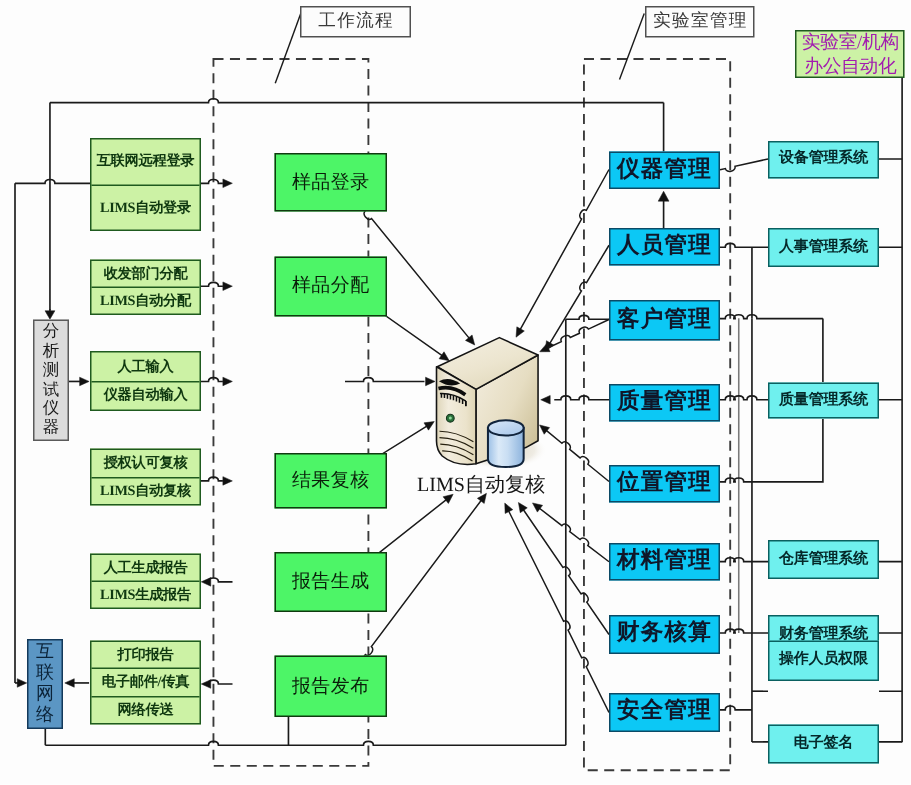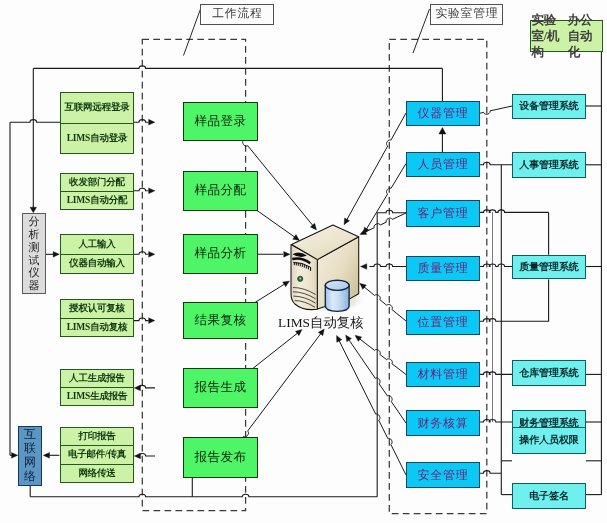--- a/index.html
+++ b/index.html
@@ -9,27 +9,27 @@
   svg.layer{position:absolute;left:0;top:0;width:607px;height:523px;}
   svg.server{position:absolute;}
   .bx{position:absolute;box-sizing:border-box;display:flex;align-items:center;justify-content:center;
       text-align:center;line-height:1.05;white-space:nowrap;}
   .ig{position:absolute;box-sizing:border-box;border:1.1px solid #1f5a1f;background:#ccf2a5;
       display:flex;flex-direction:column;}
   .ig > div{flex:1;display:flex;align-items:center;justify-content:center;font-size:9.5px;
       color:#0f3810;letter-spacing:-0.2px;white-space:nowrap;font-weight:600;}
   .ig > div + div{border-top:1.1px solid #1f5a1f;}
   .wf{border:1.35px solid #0f3a0f;background:#4df567;font-size:12.6px;color:#0a1f0a;letter-spacing:0.35px;margin-left:28px;}
-  .mod{border:1.25px solid #0b4a66;background:#0cc8f5;font-size:12px;color:#701a75;letter-spacing:0.8px;font-weight:400;}
+  .mod{border:1.25px solid #0b4a66;background:#0cc8f5;font-size:15px;color:#0f172a;letter-spacing:0.8px;font-weight:700;}
   .off{border:1.2px solid #0a6060;background:#6ff0ee;font-size:10px;color:#05292a;letter-spacing:-0.1px;font-weight:600;}
   .leg{position:absolute;box-sizing:border-box;border:1.3px solid #505050;background:#fcfcfc;
        font-size:11.8px;color:#3a3a3a;display:flex;align-items:center;justify-content:center;
        letter-spacing:0.8px;text-indent:0.8px;}
   .legg{position:absolute;box-sizing:border-box;border:1.4px solid #1f5a1f;background:#ccf2a5;
-        font-size:12.5px;color:#404040;font-weight:bold;display:flex;
+        font-size:12.5px;color:#a21caf;font-weight:normal;display:flex;flex-direction:column;
         align-items:center;justify-content:center;line-height:1.28;letter-spacing:-0.2px;}
   .vtx{position:absolute;box-sizing:border-box;display:flex;flex-direction:column;
        align-items:center;justify-content:center;}
   .vtx > span{display:block;line-height:1.16;}
   .dev{border:1.2px solid #5a5a5a;background:#dcdcdc;font-size:11px;color:#1a1a1a;}
   .net{border:1.3px solid #14395a;background:#5b96c4;font-size:12px;color:#0b2338;}
   .ctr{position:absolute;font-size:13.4px;color:#151515;white-space:nowrap;letter-spacing:0px;}
 </style>
 </head>
 <body>
@@ -238,21 +238,20 @@
       <div>人工生成报告</div>
       <div>LIMS生成报告</div>
     </div>
   <div class="ig" style="left:60px;top:427px;width:74px;height:56px">
       <div>打印报告</div>
       <div>电子邮件/传真</div>
       <div>网络传送</div>
     </div>
   <div class="bx wf" style="left:155px;top:102px;width:75px;height:39px">样品登录</div>
   <div class="bx wf" style="left:155px;top:171px;width:75px;height:40px">样品分配</div>
-  <div class="bx wf" style="left:155px;top:234px;width:75px;height:40px">样品分析</div>
   <div class="bx wf" style="left:155px;top:302px;width:75px;height:37px">结果复核</div>
   <div class="bx wf" style="left:155px;top:368px;width:75px;height:40px">报告生成</div>
   <div class="bx wf" style="left:155px;top:437px;width:75px;height:41px">报告发布</div>
   <div class="bx mod" style="left:406px;top:101px;width:74px;height:25px">仪器管理</div>
   <div class="bx mod" style="left:406px;top:152px;width:74px;height:25px">人员管理</div>
   <div class="bx mod" style="left:406px;top:200px;width:74px;height:27px">客户管理</div>
   <div class="bx mod" style="left:406px;top:256px;width:74px;height:25px">质量管理</div>
   <div class="bx mod" style="left:406px;top:310px;width:74px;height:25px">位置管理</div>
   <div class="bx mod" style="left:406px;top:362px;width:74px;height:25px">材料管理</div>
   <div class="bx mod" style="left:406px;top:410px;width:74px;height:26px">财务核算</div>

